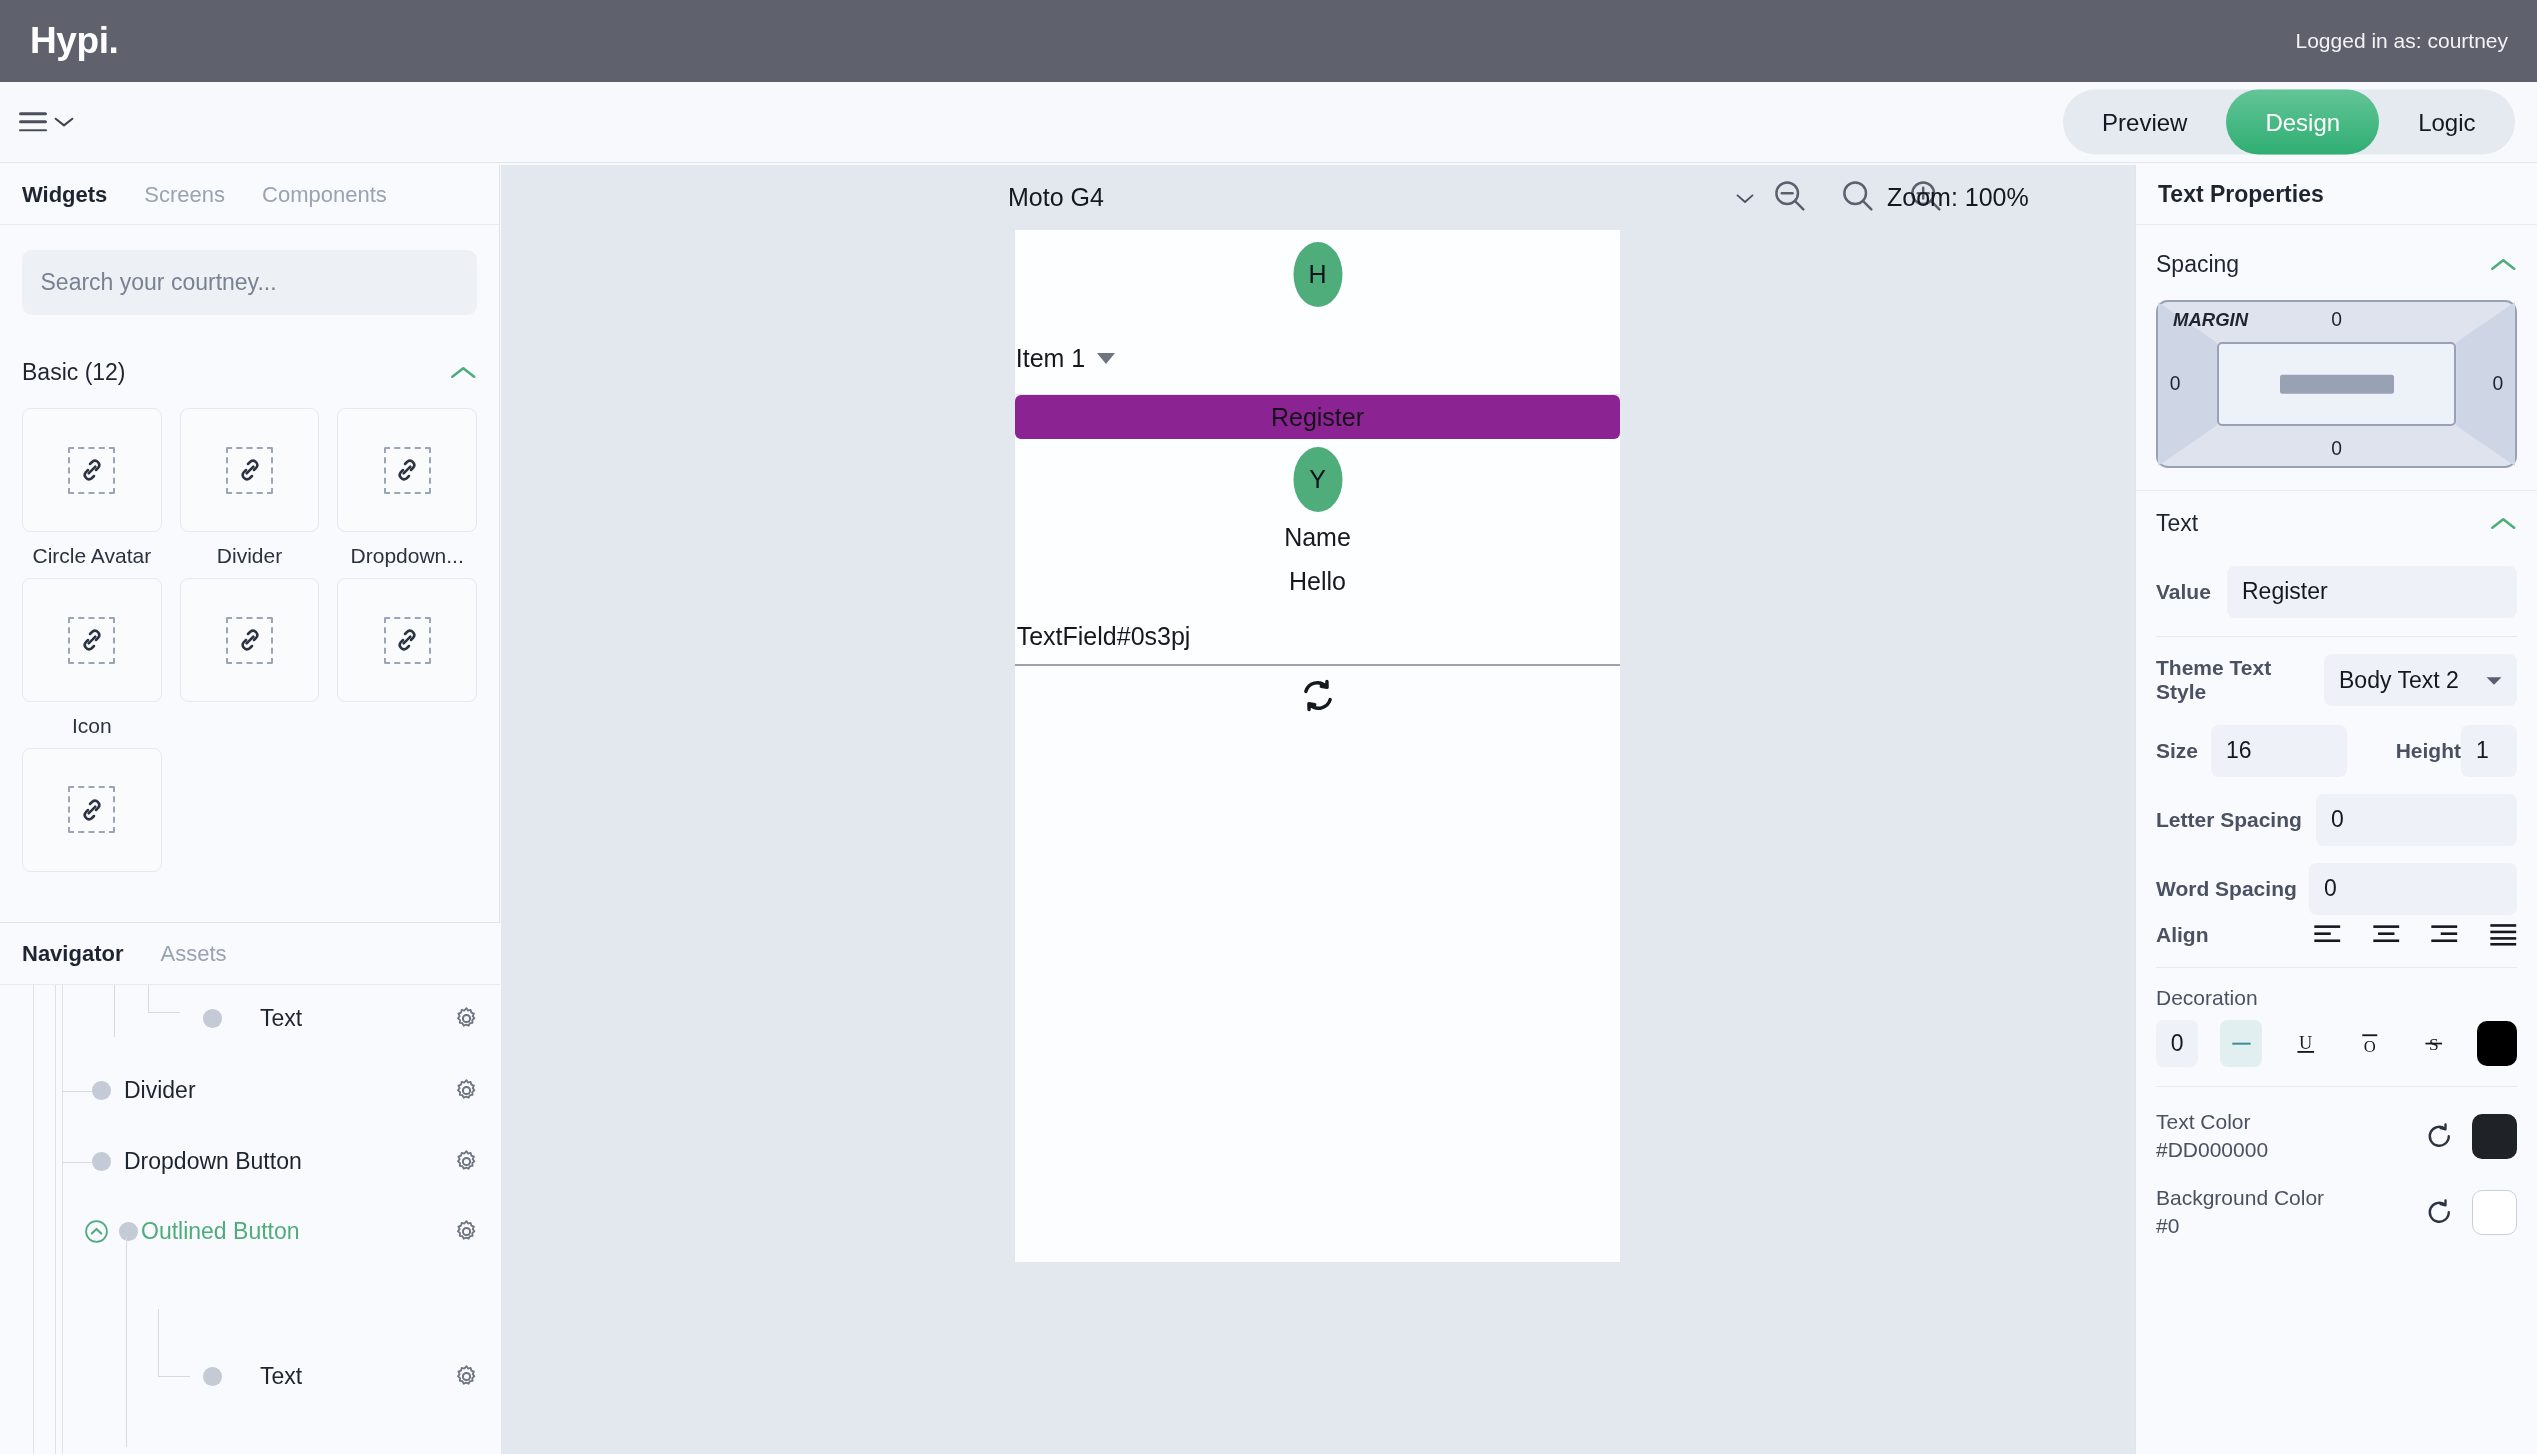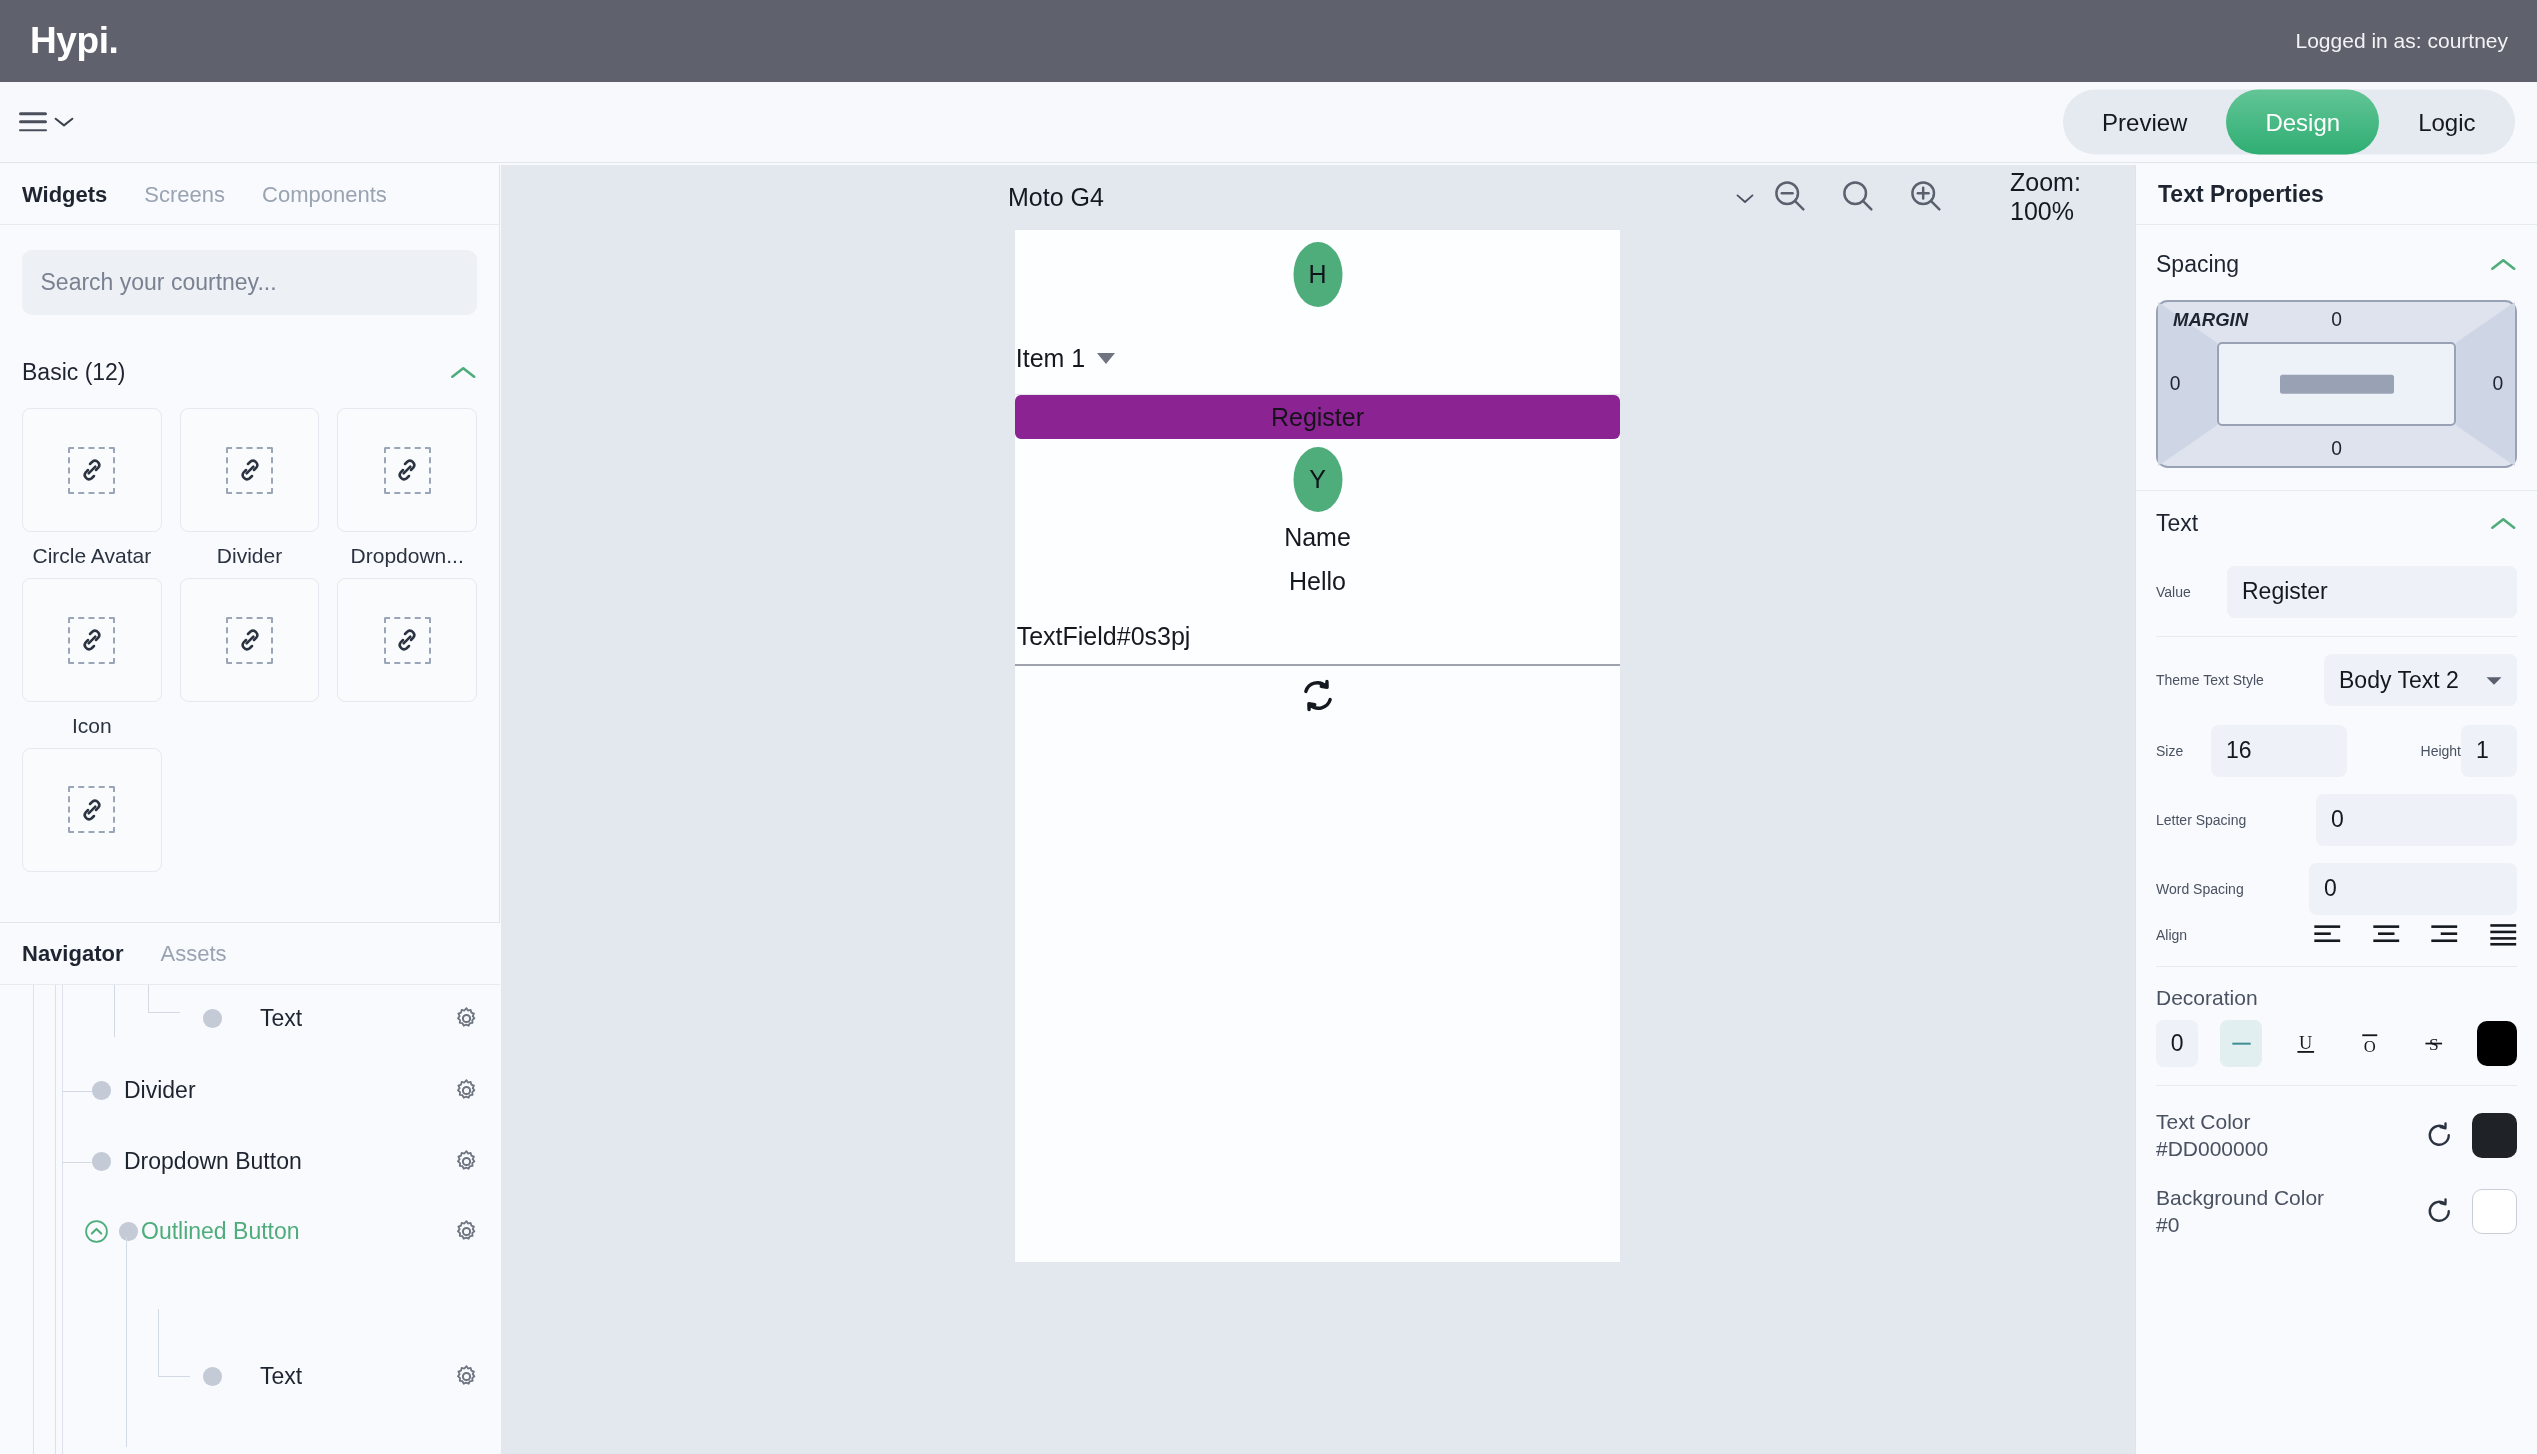--- a/index.html
+++ b/index.html
@@ -140,21 +140,21 @@
     display: flex; align-items: center;
   }
   #device-name {
     position: absolute; left: 507px; font-size: 25px; color: #14181F; cursor: pointer;
   }
   #device-chev { position: absolute; left: 1234px; top: 27px; cursor: pointer; }
   .mag { position: absolute; top: 11.8px; width: 37px; height: 37px; cursor: pointer; }
   #mag-out { left: 1270px; }
   #mag-reset { left: 1338px; }
   #mag-in { left: 1406px; }
-  #zoom-label { position: absolute; left: 1509px; font-size: 25px; color: #14181F; }
+  #zoom-label { position: absolute; left: 1386px; font-size: 25px; color: #14181F; }
 
   #phone {
     position: absolute; left: 513px; top: 64px; width: 607px; height: 1034px;
     background: #FCFDFF; border: 0.8px solid #E2E6ED;
     display: flex; flex-direction: column;
   }
   .phone-sec { position: relative; }
   #sec-top { height: 165px; background: #FDFEFF; }
   .avatar {
     position: absolute; left: 50%; transform: translateX(-50%);
@@ -234,21 +234,21 @@
   }
   .sp-num { position: absolute; font-size: 19.3px; color: #1E2430; cursor: text; }
   #sp-top { left: 50%; transform: translateX(-50%); top: 6.7px; }
   #sp-bottom { left: 50%; transform: translateX(-50%); bottom: 6.7px; }
   #sp-left { left: 11.8px; top: 50%; transform: translateY(-50%); }
   #sp-right { right: 11.8px; top: 50%; transform: translateY(-50%); }
 
   .rp-div { height: 0.8px; background: #E6EAF1; margin: 0 0; }
 
   .prow { display: flex; align-items: center; padding: 0 20px; }
-  .plabel { font-size: 14px; color: #4A5161; }
+  .plabel { font-size: 21px; color: #4A5161; font-weight: bold; }
   .pinput {
     background: #EEF2F8; border-radius: 7.6px; height: 52px;
     display: flex; align-items: center; padding: 0 15px;
     font-size: 23px; color: #14181F; cursor: text;
   }
   .pselect {
     background: #EEF2F8; border-radius: 7.6px; height: 52px;
     display: flex; align-items: center; justify-content: space-between;
     padding: 0 13.4px 0 15px; font-size: 23px; color: #14181F; cursor: pointer;
   }

